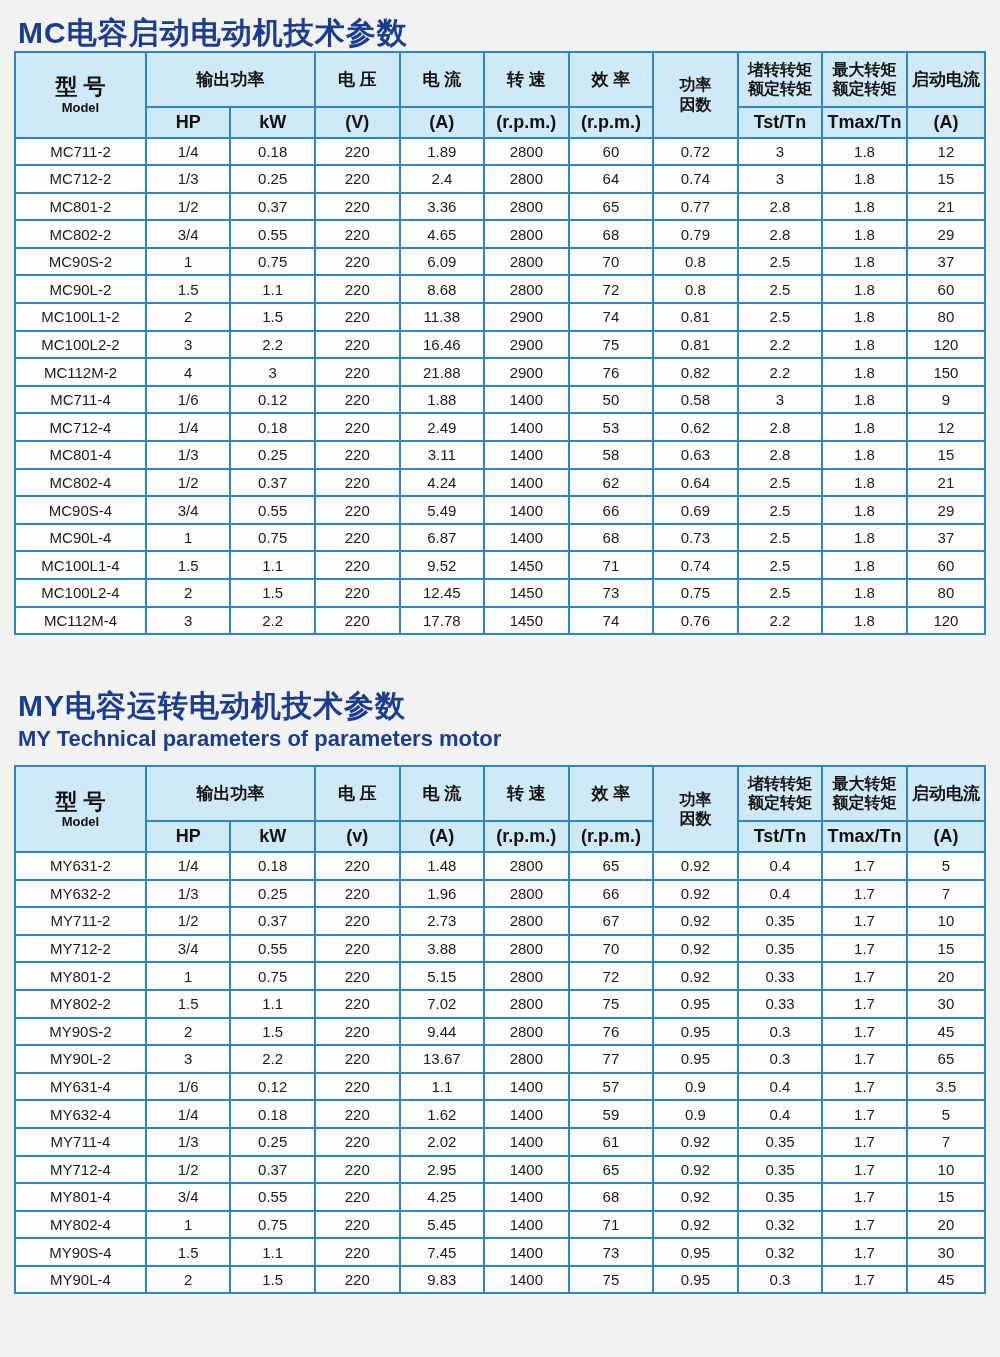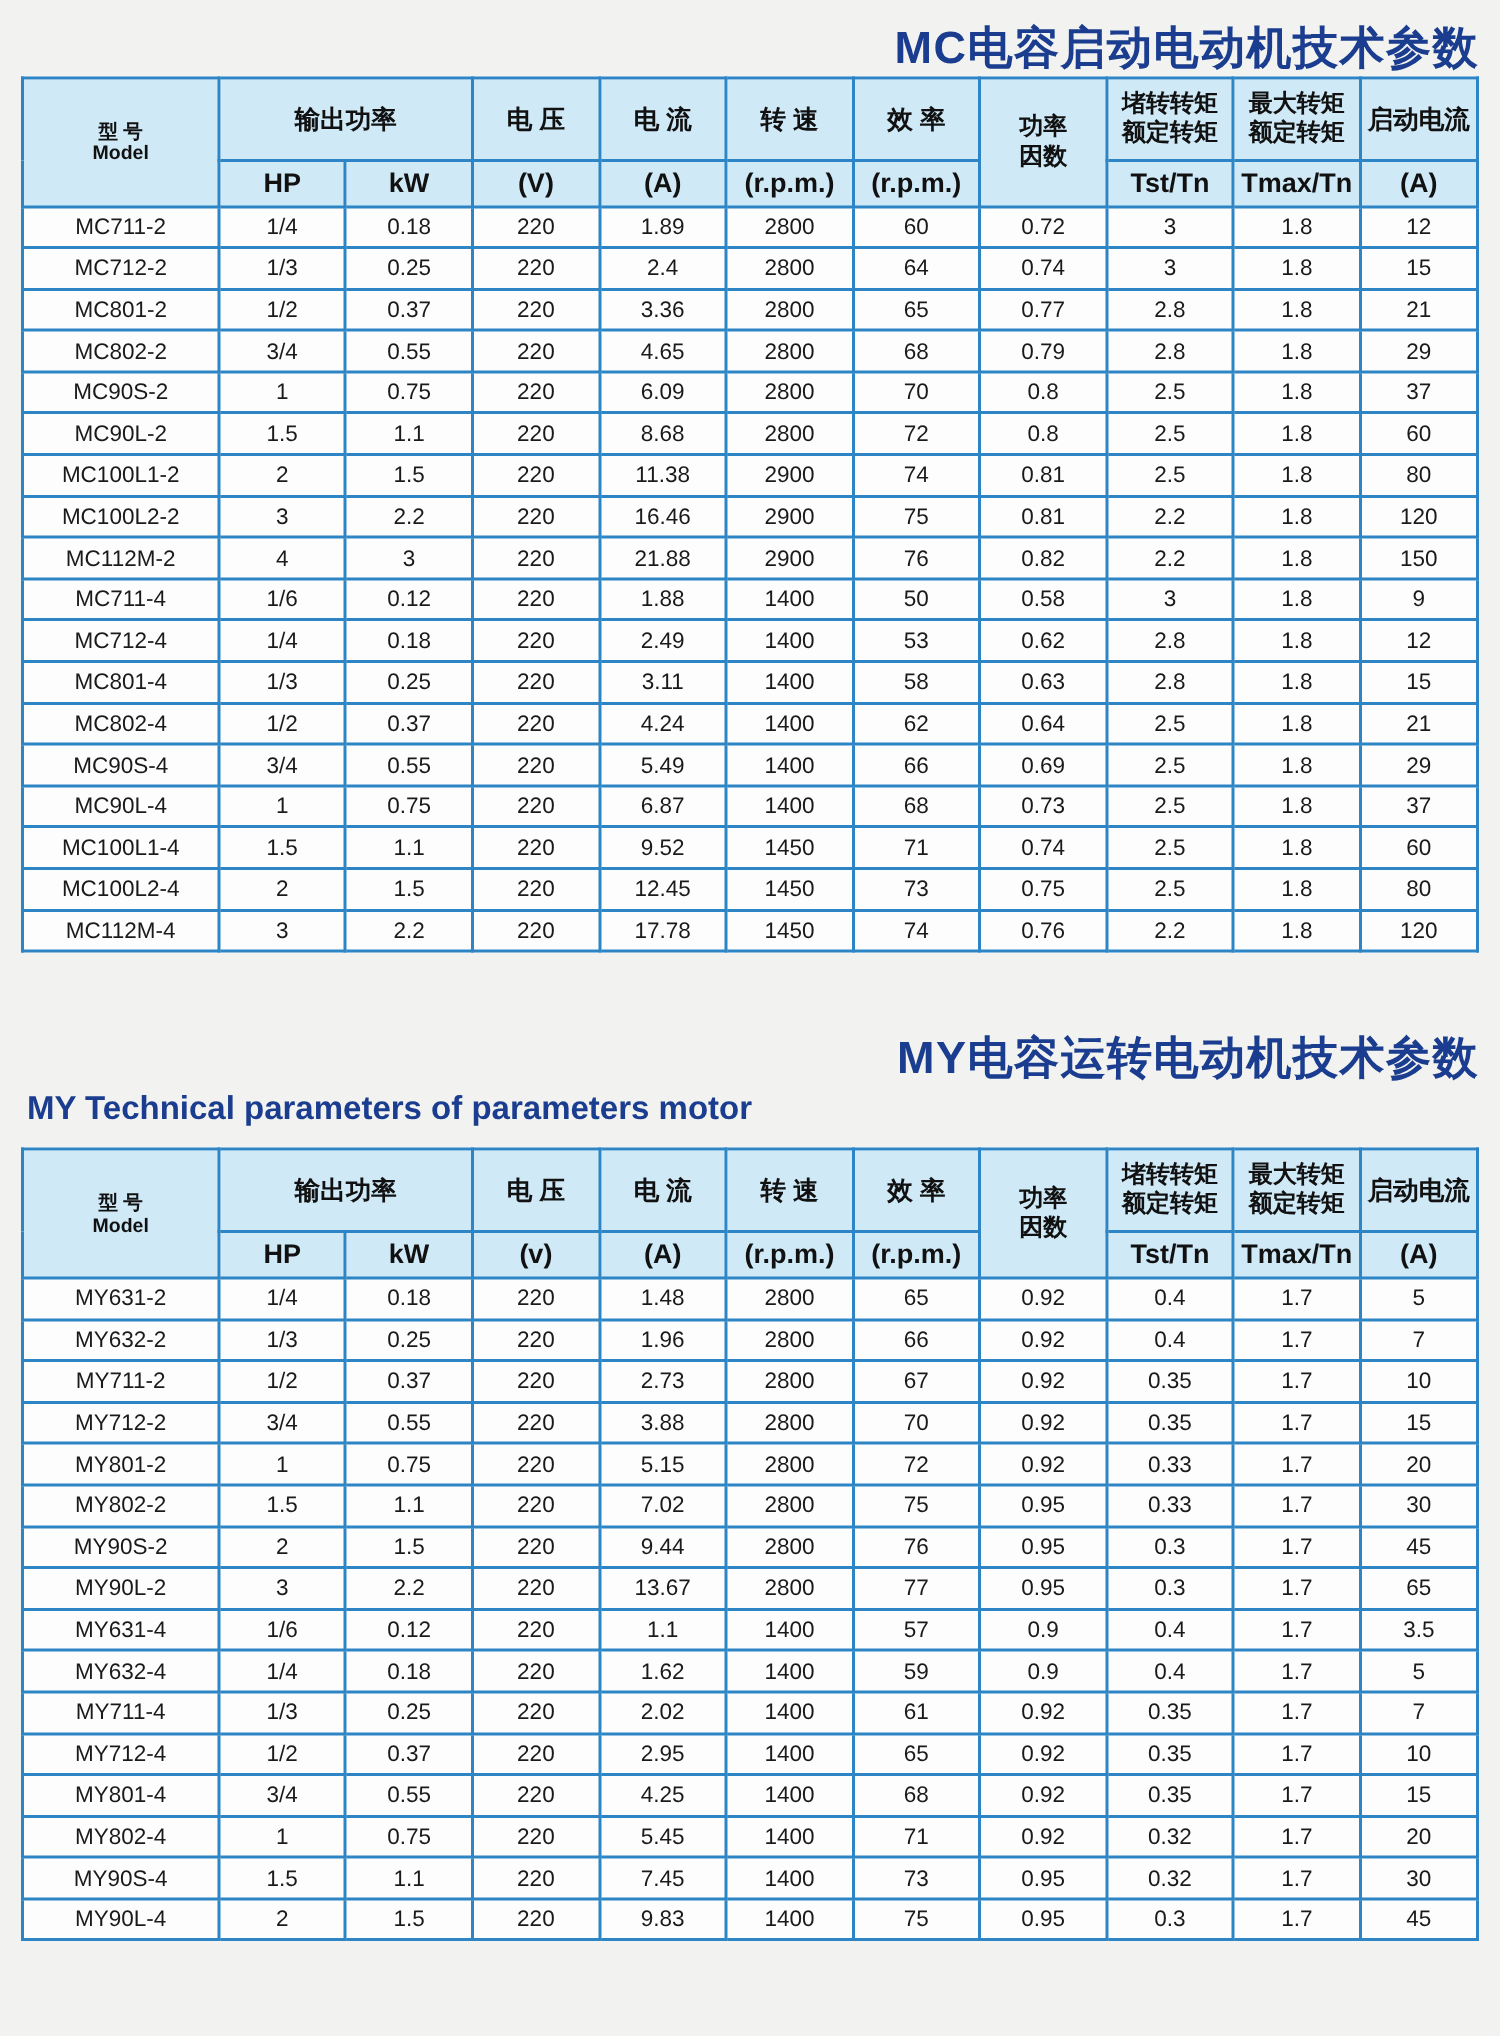--- a/index.html
+++ b/index.html
@@ -14,21 +14,20 @@
     box-sizing: border-box;
     padding: 10px 14px 8px 14px;
   }
   .section-title-zh {
     color: #1b3d8f;
     font-size: 30px;
     font-weight: 700;
     letter-spacing: 1px;
     margin: 6px 0 0 4px;
     line-height: 1.15;
-    text-align: right;
   }
   .section-title-en {
     color: #1b3d8f;
     font-size: 22px;
     font-weight: 700;
     margin: 2px 0 14px 4px;
     line-height: 1.15;
   }
   .section2 { margin-top: 54px; }
   table.params {
@@ -46,21 +45,21 @@
   }
   table.params thead th {
     background: #cfe9f7;
     font-weight: 700;
     color: #111;
   }
   .hrow1 th { height: 53px; font-size: 17px; }
   .hrow2 th { height: 29px; font-size: 18px; }
   th .sub-en { font-size: 13px; font-weight: 700; display: block; line-height: 1.1; }
   th .zh-line { display: block; line-height: 1.2; font-size: 16px; }
-  th .zh-main { display: block; line-height: 1.2; font-size: 13px; }
+  th .zh-main { display: block; line-height: 1.2; font-size: 22px; }
   table.params td {
     height: 25.6px;
     font-size: 15px;
     background: #fdfdfd;
   }
   col.c-model { width: 13.5%; }
   col.c-std   { width: 8.72%; }
   col.c-last  { width: 8.06%; }
 </style>
 </head>

